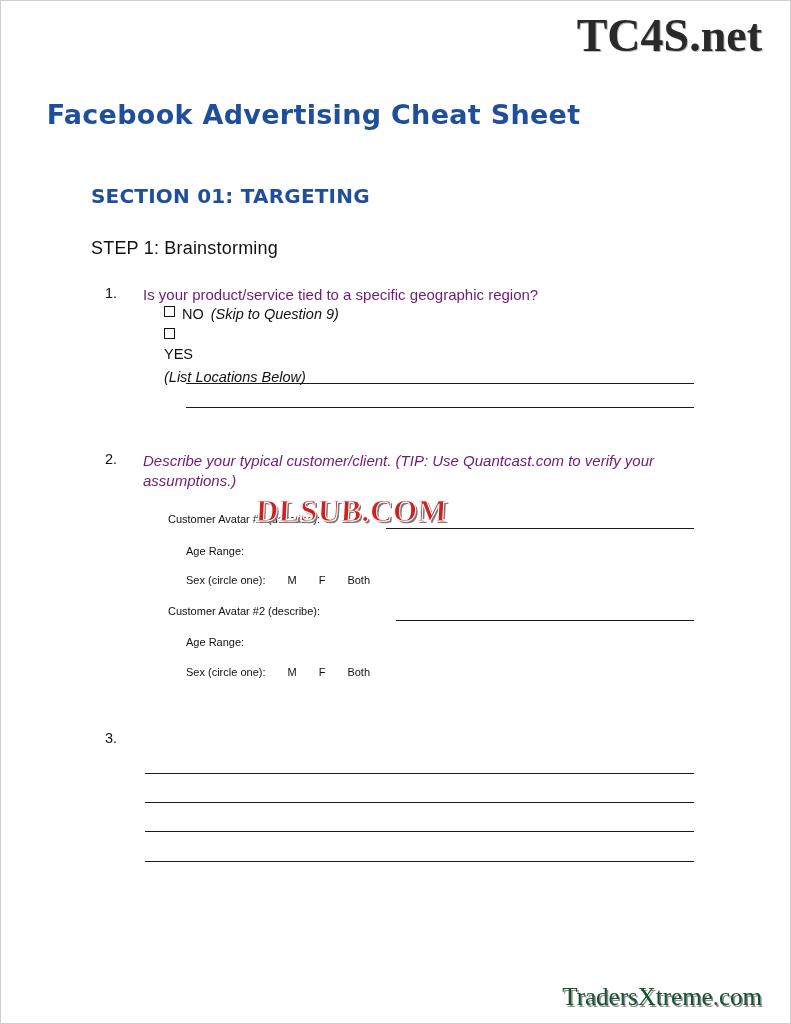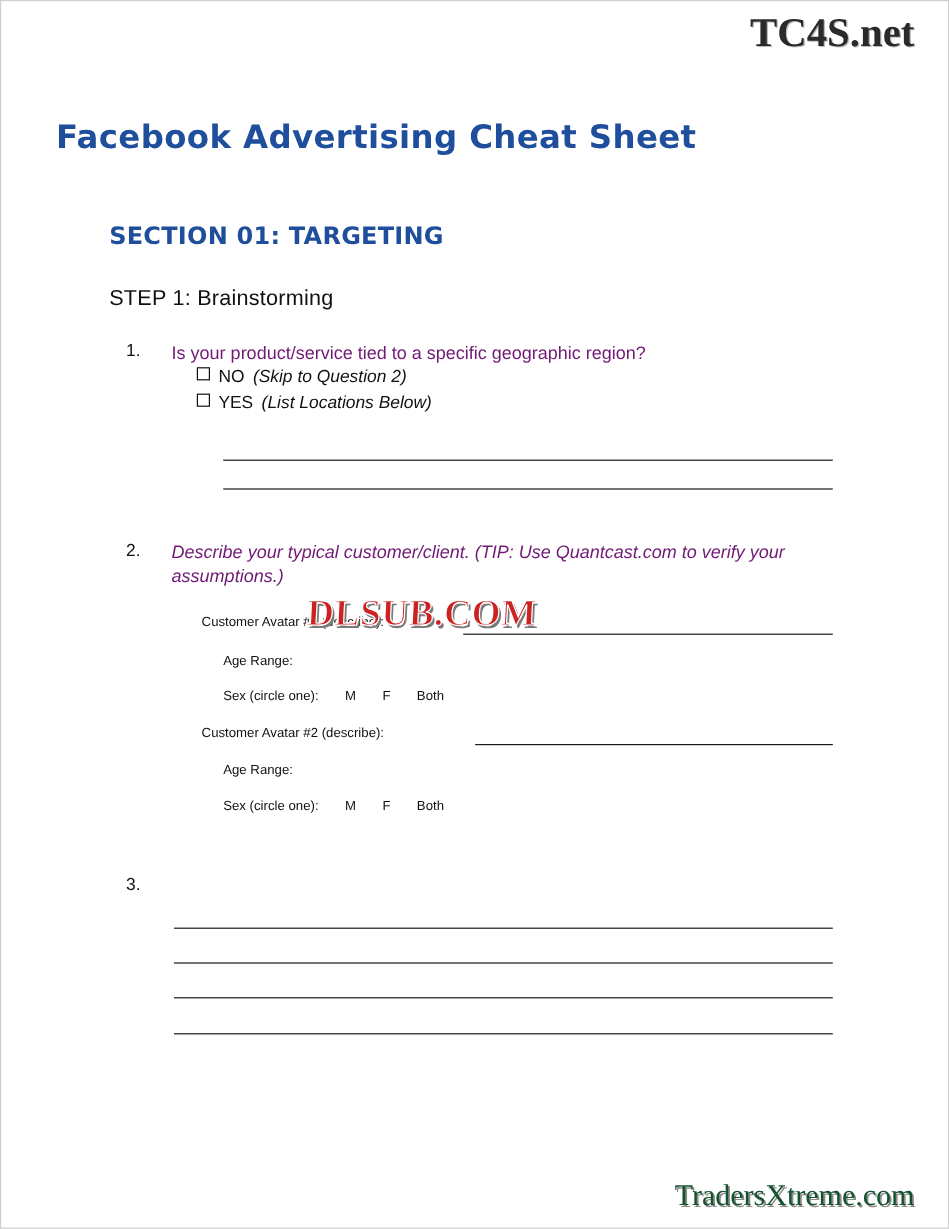--- a/index.html
+++ b/index.html
@@ -23,21 +23,21 @@
     border: 1px solid #cfcfcf;
     box-sizing: border-box;
   }
   
   .brand-top {
     position: absolute;
     top: 8px;
     right: 28px;
     font-family: "Liberation Serif", serif;
     font-weight: bold;
-    font-size: 34px;
+    font-size: 46px;
     color: #2a2a2a;
     letter-spacing: 0px;
     text-shadow: 1px 1px 0 #bbbbbb;
   }
   
   .doc-title {
     position: absolute;
     top: 98px;
     left: 0;
     width: 625px;
@@ -97,21 +97,21 @@
   }
   .checkbox {
     display: inline-block;
     width: 11px;
     height: 11px;
     border: 1.4px solid #111111;
     background: #ffffff;
     box-sizing: border-box;
   }
   .opt-no { top: 305px; left: 163px; }
-  .opt-yes { top: 327px; left: 163px; }
+  .opt-yes { top: 327px; left: 163px; flex-direction: column; }
   .ital { font-style: italic; }
 
   
   .rule {
     position: absolute;
     height: 0;
     border-top: 1.4px solid #1a1a1a;
   }
   
   .r1a { top: 382px; left: 185px; width: 508px; }
@@ -182,21 +182,21 @@
   <div class="section-heading">SECTION 01: TARGETING</div>
 
   <div class="step-heading">STEP 1: Brainstorming</div>
 
   <div class="q-num q1-num">1.</div>
   <div class="q q1">Is your product/service tied to a specific geographic region?</div>
 
   <div class="opt opt-no">
     <span class="checkbox"></span>
     <span>NO</span>
-    <span class="ital">(Skip to Question 2)</span>
+    <span class="ital">(Skip to Question 9)</span>
   </div>
 
   <div class="opt opt-yes">
     <span class="checkbox"></span>
     <span>YES</span>
     <span class="ital">(List Locations Below)</span>
   </div>
 
   <div class="rule r1a"></div>
   <div class="rule r1b"></div>

